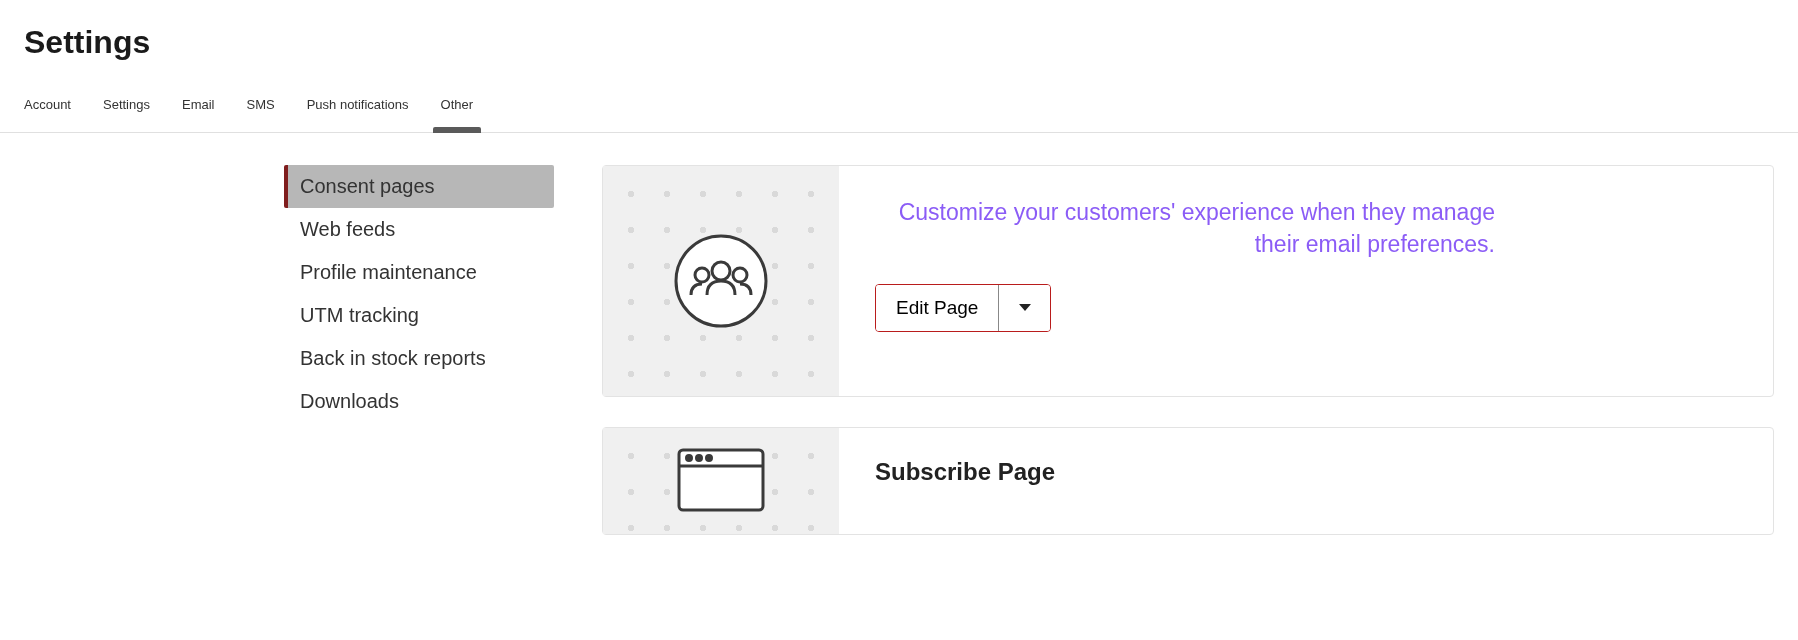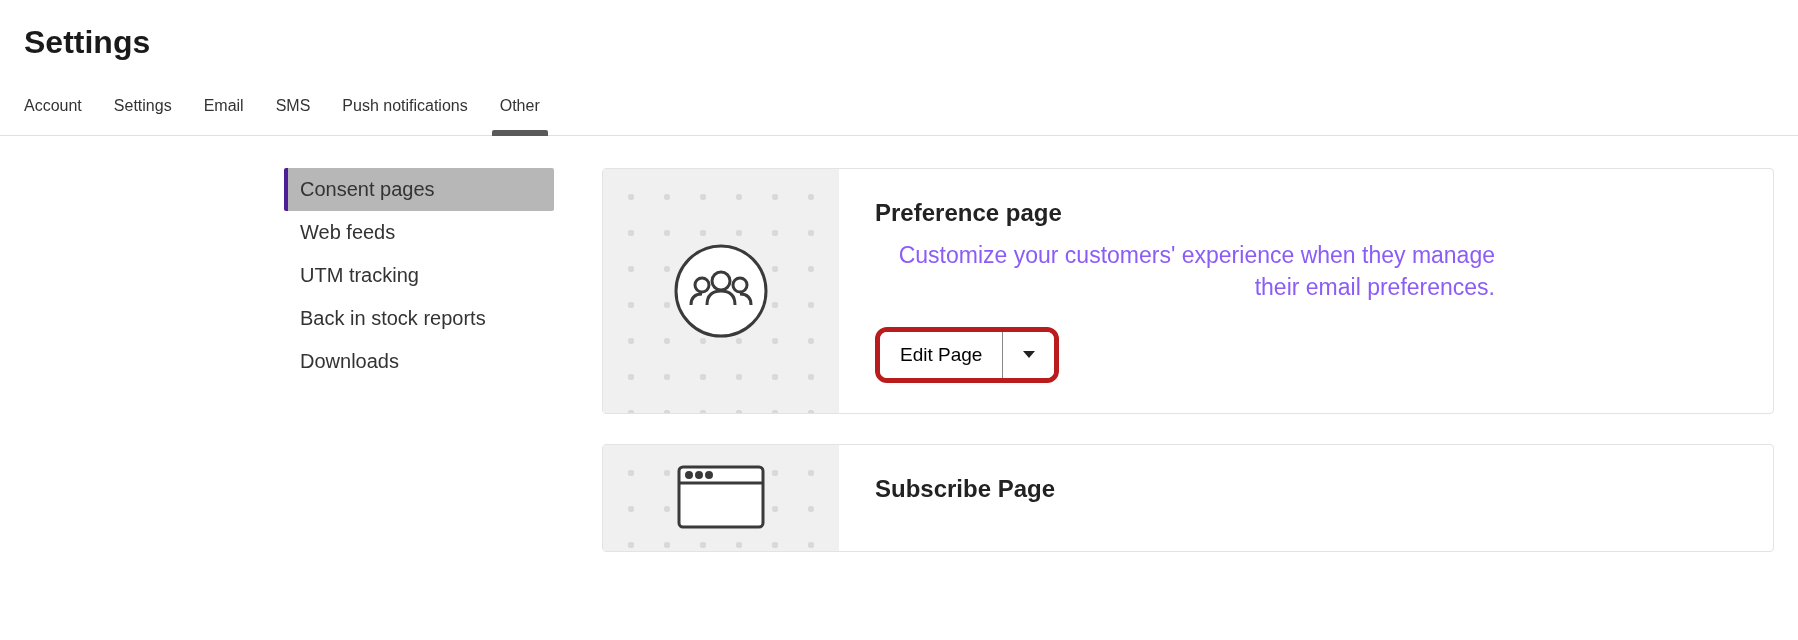--- a/index.html
+++ b/index.html
@@ -24,21 +24,21 @@
       color: #1a1a1a;
       margin-bottom: 28px;
     }
     .tabs {
       display: flex;
       gap: 32px;
       border-bottom: 1px solid #e0e0e0;
       padding: 0 24px;
     }
     .tab {
-      font-size: 16px;
+      font-size: 13px;
       color: #333;
       padding: 8px 0 20px 0;
       cursor: pointer;
       position: relative;
     }
     .tab.active::after {
       content: "";
       position: absolute;
       bottom: -1px;
       left: -8px;
@@ -59,21 +59,21 @@
     }
     .sidebar-item {
       font-size: 20px;
       color: #333;
       padding: 10px 16px;
       cursor: pointer;
       border-radius: 2px;
     }
     .sidebar-item.active {
       background: #b7b7b7;
-      border-left: 4px solid #4c1d95;
+      border-left: 4px solid #7f1d1d;
       padding-left: 12px;
     }
     .main {
       flex: 1;
       display: flex;
       flex-direction: column;
       gap: 30px;
     }
     .card {
       display: flex;
@@ -118,22 +118,22 @@
     .card-desc {
       font-size: 23px;
       color: #8b5cf6;
       line-height: 1.4;
       margin-bottom: 24px;
       max-width: 620px;
       text-align: right;
     }
     .split-button {
       display: inline-flex;
-      border: 5px solid #b91c1c;
-      border-radius: 12px;
+      border: 1px solid #b91c1c;
+      border-radius: 4px;
       overflow: hidden;
       position: relative;
     }
     .split-button .main-btn {
       padding: 12px 20px;
       font-size: 19px;
       background: #fff;
       border: none;
       cursor: pointer;
     }
@@ -166,20 +166,21 @@
   <div class="tab">Email</div>
   <div class="tab">SMS</div>
   <div class="tab">Push notifications</div>
   <div class="tab active">Other</div>
 </div>
 
 <div class="content">
   <div class="sidebar">
     <div class="sidebar-item active">Consent pages</div>
     <div class="sidebar-item">Web feeds</div>
+    <div class="sidebar-item">Profile maintenance</div>
     <div class="sidebar-item">UTM tracking</div>
     <div class="sidebar-item">Back in stock reports</div>
     <div class="sidebar-item">Downloads</div>
   </div>
 
   <div class="main">
 
     <div class="card">
       <div class="card-illustration">
         <div class="dots-pattern"></div>
@@ -187,21 +188,20 @@
           <circle cx="48" cy="48" r="45" fill="#fff"></circle>
           <circle cx="48" cy="38" r="9"></circle>
           <path d="M34 62 q0 -14 14 -14 q14 0 14 14"></path>
           <circle cx="29" cy="42" r="7"></circle>
           <path d="M18 62 q0 -11 11 -11"></path>
           <circle cx="67" cy="42" r="7"></circle>
           <path d="M78 62 q0 -11 -11 -11"></path>
         </svg>
       </div>
       <div class="card-body">
-        <h2 class="card-title">Preference page</h2>
         <p class="card-desc">Customize your customers' experience when they manage their email preferences.</p>
         <div class="split-button">
           <button class="main-btn">Edit Page</button>
           <button class="caret-btn">
             <svg width="14" height="10" viewBox="0 0 14 10">
                 <path d="M1 1 L7 8 L13 1 Z" fill="#222"></path>
               </svg>
           </button>
 
         </div>

